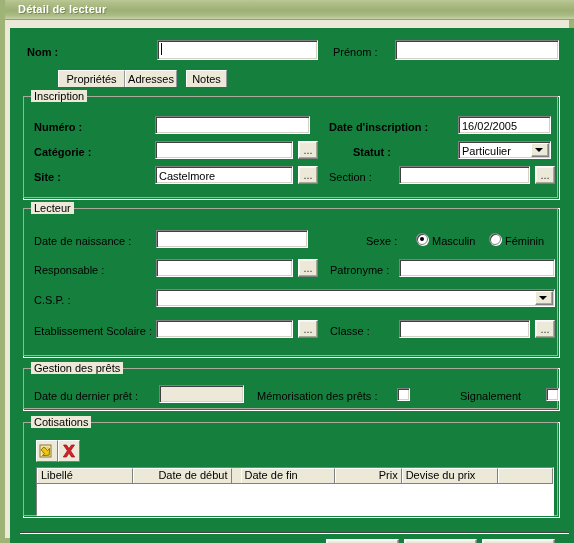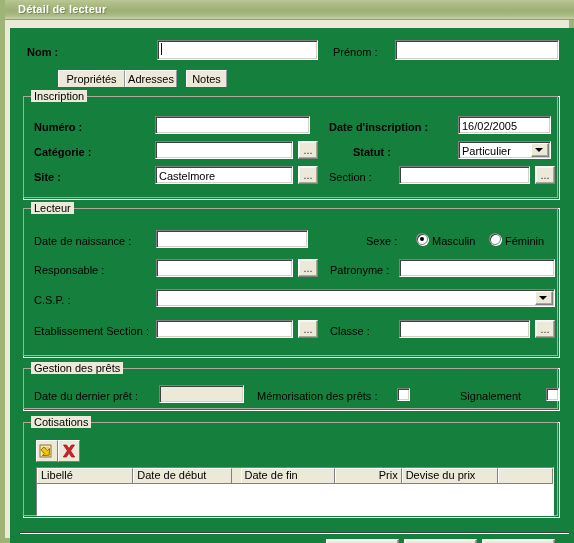--- a/index.html
+++ b/index.html
@@ -332,21 +332,21 @@
     <div class="tf" style="left:389px; top:231px; width:156px; height:18px;"></div>
 
     <div class="lbl" style="left:24px; top:265px;">C.S.P. :</div>
     <div class="combo" style="left:146px; top:261px; width:399px; height:18px;">
       <span></span>
       <span class="arrowbtn">
           <i></i>
         </span>
     </div>
 
-    <div class="lbl" style="left:24px; top:296px;">Etablissement Section :</div>
+    <div class="lbl" style="left:24px; top:296px;">Etablissement Scolaire :</div>
     <div class="tf" style="left:146px; top:292px; width:137px; height:18px;"></div>
     <div class="btn3d ell" style="left:288px; top:292px; width:20px; height:18px;">...</div>
     <div class="lbl" style="left:320px; top:296px;">Classe :</div>
     <div class="tf" style="left:389px; top:292px; width:131px; height:18px;"></div>
     <div class="btn3d ell" style="left:525px; top:292px; width:20px; height:18px;">...</div>
 
     <div class="grp" style="left:13px; top:340px; width:537px; height:43px;">
       <div class="cap">Gestion des prêts</div>
     </div>
     <div class="lbl" style="left:24px; top:361px;">Date du dernier prêt :</div>
@@ -369,21 +369,21 @@
     </div>
     <div class="tbtn" style="left:48px; top:412px;">
       <svg width="20" height="20" viewBox="0 0 20 20">
         <path d="M4.5 4 L7.5 4 L10 7.6 L12.5 4 L15.5 4 L11.6 9.8 L15.7 16 L12.6 16 L10 12.1 L7.4 16 L4.3 16 L8.4 9.8 Z" fill="#d8202a" stroke="#8f1014" stroke-width="0.7" stroke-linejoin="round"></path>
       </svg>
     </div>
 
     <div id="grid" style="left:26px; top:439px; width:518px; height:49px;">
       <div id="gridhead">
           <div class="hc" style="width: 98px; text-align: left;">Libellé</div>
-          <div class="hc" style="width: 100px; text-align: left;">Date de début</div>
+          <div class="hc" style="width: 100px; text-align: right;">Date de début</div>
           <div class="hc" style="width: 96px; text-align: left; margin-left: 9px;">Date de fin</div>
           <div class="hc" style="width: 68px; text-align: right;">Prix</div>
           <div class="hc" style="width: 98px; text-align: left;">Devise du prix</div>
           <div class="hc" style="width: 56px; text-align: left;"></div>
         </div>
       <div id="gridbody"></div>
     </div>
 
     <div id="sep"></div>
     <div class="pbtn" style="left:316px; top:511px; width:73px;">OK</div>

